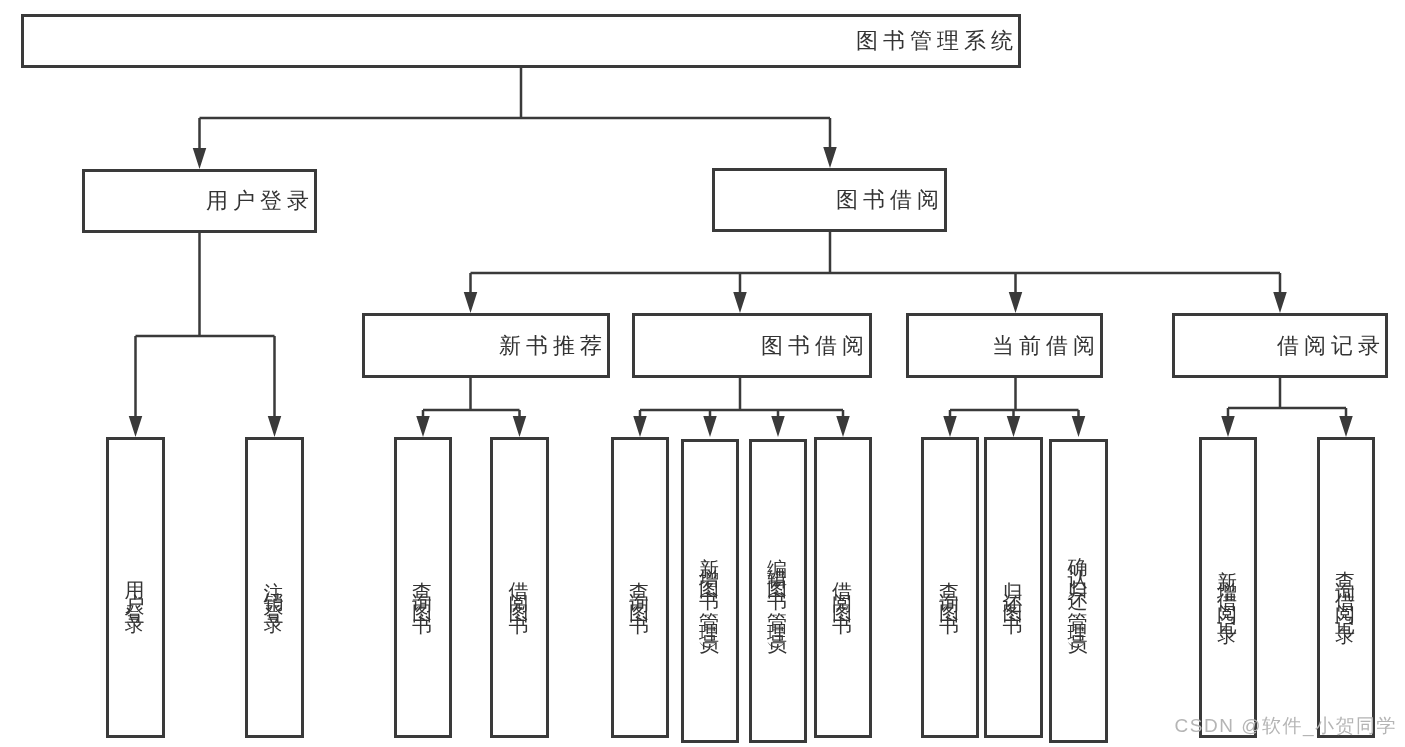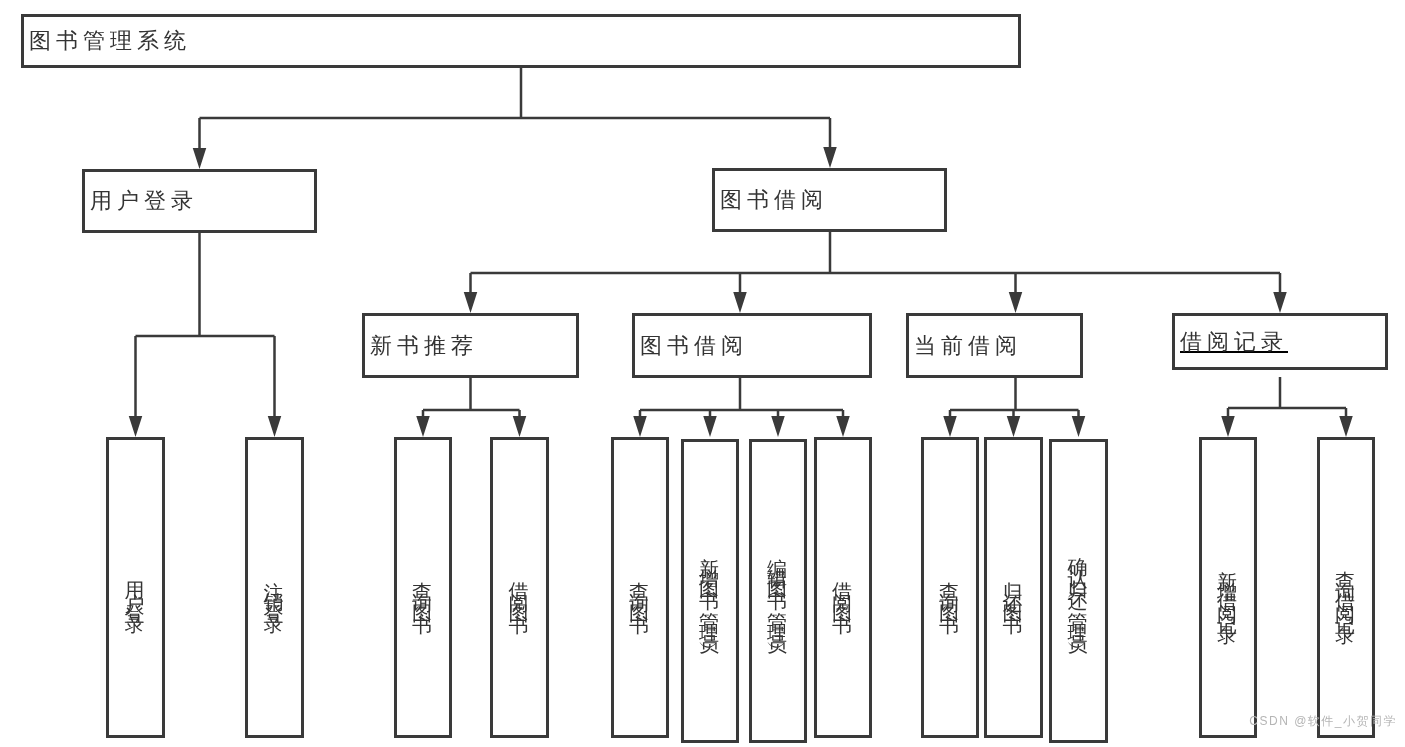--- a/index.html
+++ b/index.html
@@ -10,41 +10,41 @@
     position: relative; width: 1405px; height: 747px;
     background: #ffffff; overflow: hidden;
   }
   .connectors {
     position: absolute; left: 0; top: 0; width: 1405px; height: 747px;
     z-index: 1;
   }
   .hbox {
     position: absolute; box-sizing: border-box;
     background: #ffffff; border: 3px solid #3a3a3a;
-    display: flex; align-items: center; justify-content: flex-start;
+    display: flex; align-items: center; justify-content: flex-end;
     z-index: 2;
   }
   .hbox span {
     font-size: 22px; color: #333333; letter-spacing: 5px; text-indent: 5px;
     white-space: nowrap;
   }
   .vbox {
     position: absolute; box-sizing: border-box;
     background: #ffffff; border: 3px solid #3a3a3a;
     display: flex; align-items: center; justify-content: center;
     z-index: 2;
   }
   .vbox span {
     writing-mode: vertical-rl; text-orientation: mixed;
     font-size: 20px; color: #333333; letter-spacing: 11px;
     white-space: nowrap;
   }
   .watermark {
     position: absolute; top: 713px; right: 8px;
-    font-size: 12px; color: #b5b5b5; letter-spacing: 1.5px;
+    font-size: 19px; color: #b5b5b5; letter-spacing: 1.5px;
     z-index: 5; white-space: nowrap; margin-left: 28px;
   }
 </style>
 </head>
 <body>
 
 <div class="canvas">
 
   <svg class="connectors" viewBox="0 0 1405 747" xmlns="http://www.w3.org/2000/svg">
     <path fill="none" stroke="#3a3a3a" stroke-width="2.5" d="
@@ -107,30 +107,30 @@
     <span>图书管理系统</span>
   </div>
 
   <div class="hbox" style="left:82px; top:169px; width:235px; height:64px;">
     <span>用户登录</span>
   </div>
   <div class="hbox" style="left:712px; top:168px; width:235px; height:64px;">
     <span>图书借阅</span>
   </div>
 
-  <div class="hbox" style="left:362px; top:313px; width:217px; height:65px;">
+  <div class="hbox" style="left:362px; top:313px; width:248px; height:65px;">
     <span>新书推荐</span>
   </div>
   <div class="hbox" style="left:632px; top:313px; width:240px; height:65px;">
     <span>图书借阅</span>
   </div>
-  <div class="hbox" style="left:906px; top:313px; width:177px; height:65px;">
+  <div class="hbox" style="left:906px; top:313px; width:197px; height:65px;">
     <span>当前借阅</span>
   </div>
-  <div class="hbox" style="left:1172px; top:313px; width:216px; height:57px;text-decoration:underline;">
+  <div class="hbox" style="left:1172px; top:313px; width:216px; height:65px;">
     <span>借阅记录</span>
   </div>
 
   <div class="vbox" style="left:106px; top:437px; width:59px; height:301px;">
     <span>用户登录</span>
   </div>
   <div class="vbox" style="left:245px; top:437px; width:59px; height:301px;">
     <span>注销登录</span>
   </div>
 

